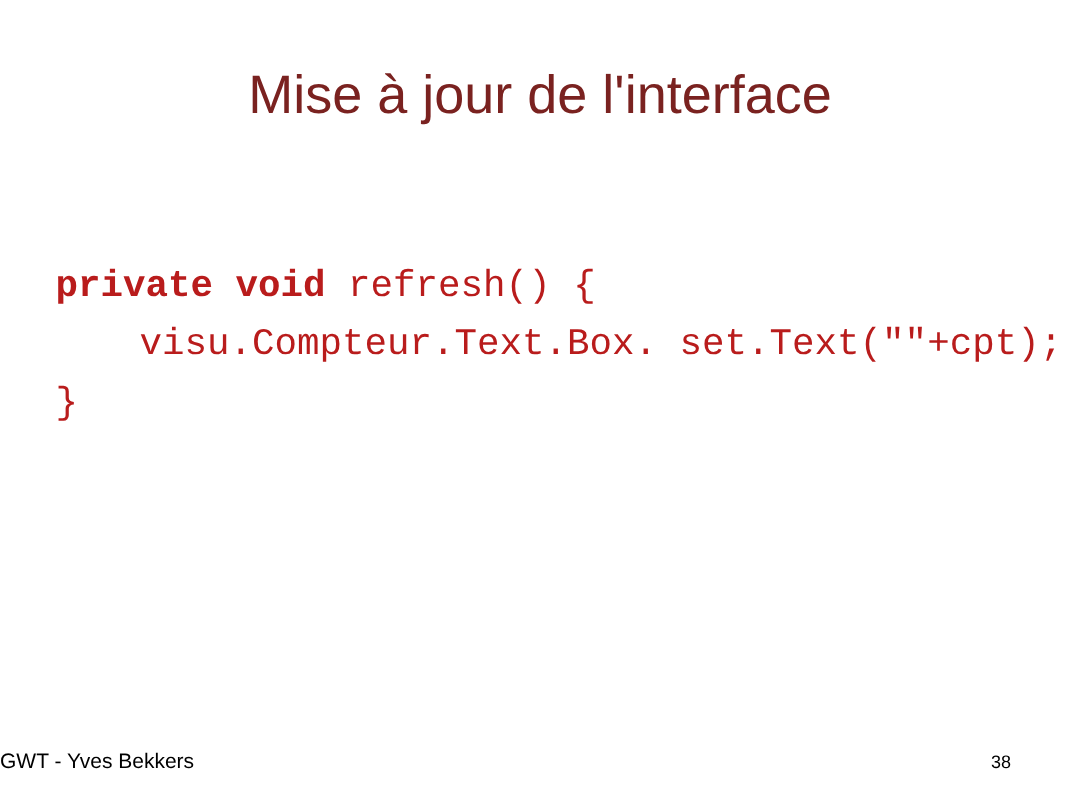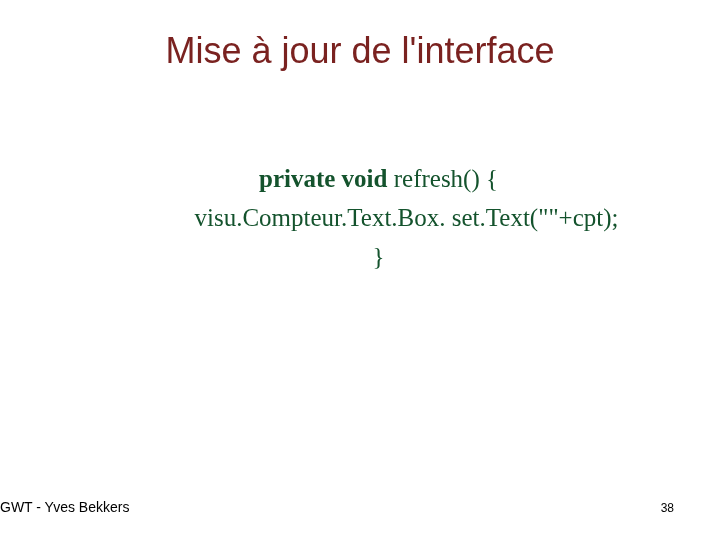--- a/index.html
+++ b/index.html
@@ -14,32 +14,31 @@
     .slide {
       width: 100%;
       height: 100%;
       position: relative;
     }
     .title {
       color: #7a2220;
       font-size: 36px;
       font-weight: 400;
       text-align: center;
-      padding-top: 30px;
+      padding-top: 42px;
       padding-bottom: 10px;
     }
     .code-block {
-      font-family: Liberation Serif, serif;
+      font-family: Liberation Mono, monospace;
       font-size: 25px;
-      color: #14532d;
+      color: #b91c1c;
       padding-left: 37px;
       padding-top: 78px;
       line-height: 1.55;
       white-space: pre;
-      text-align: center;
     }
     .kw { font-weight: bold; }
     .indent { padding-left: 56px; display: inline-block; }
     .footer-center {
       position: absolute;
       bottom: 25px;
       left: 0;
       width: 100%;
       text-align: left;
       font-size: 14px;

